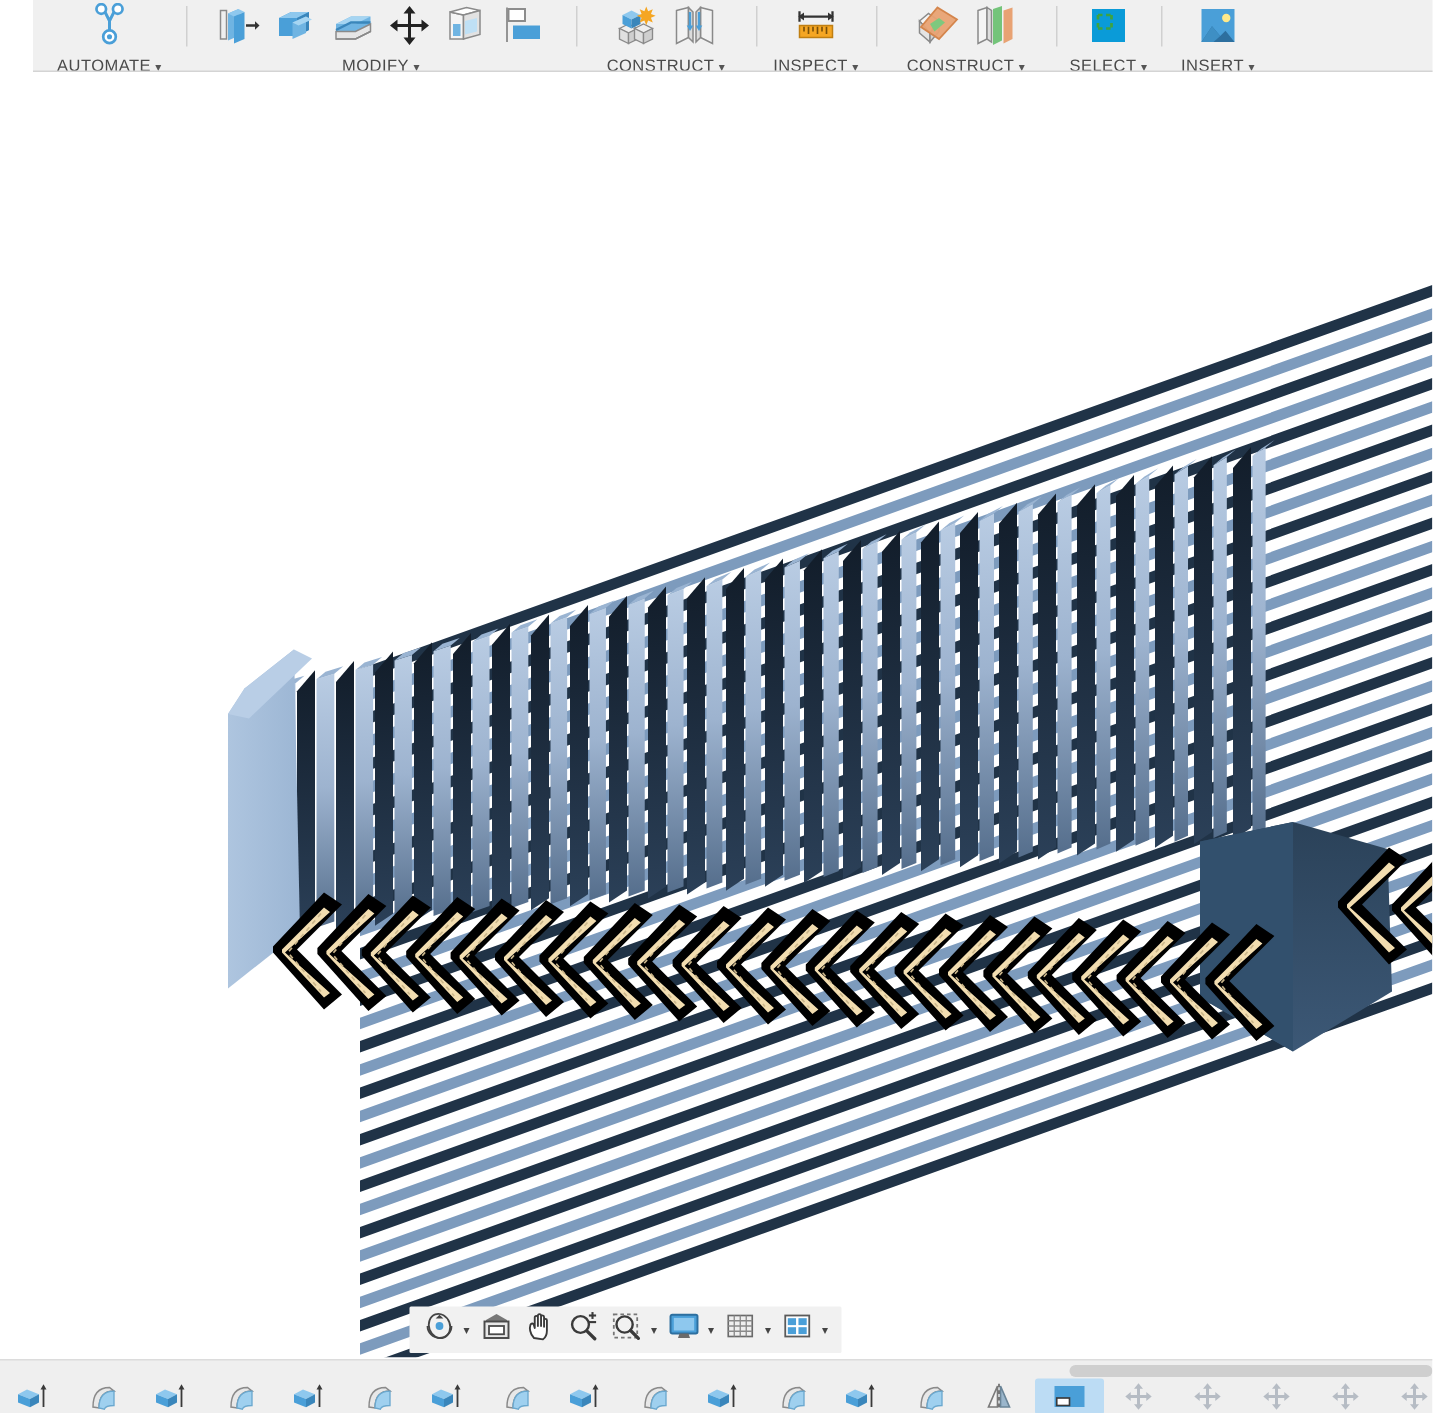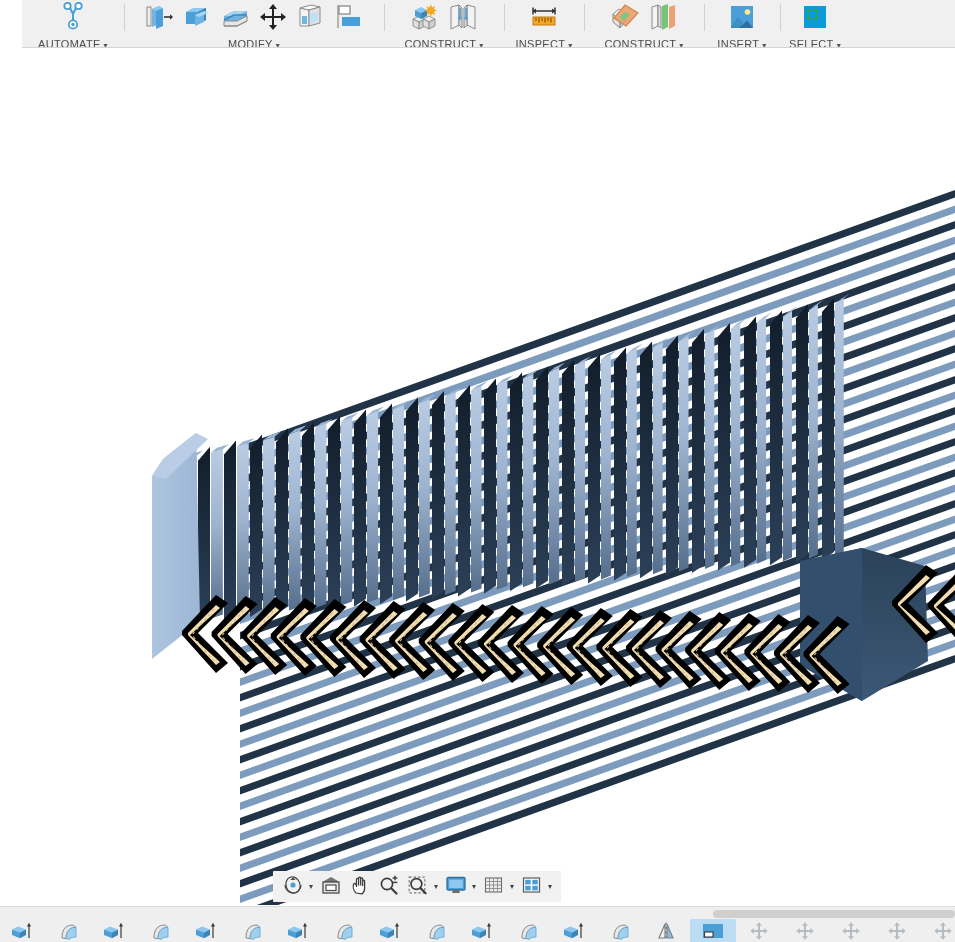--- a/index.html
+++ b/index.html
@@ -276,47 +276,47 @@
   <path d="M4 5 L10 3 L10 24 L4 27 Z" fill="#f4f4f4" stroke="#8a8a8a" stroke-width="1"></path>
   <path d="M10 3 L13 5 L13 26 L10 24 Z" fill="#dedede" stroke="#8a8a8a" stroke-width="1"></path>
   <path d="M14 4 L20 2 L20 25 L14 28 Z" fill="#74c47a"></path>
   <path d="M21 5 L27 3 L27 24 L21 27 Z" fill="#e8a273"></path>
 </svg>
             </span>
           </div>
         </div>
         <div class="panel-label"><span>CONSTRUCT</span><span class="caret">▾</span></div>
       </div>
+      <div class="panel" style="width: 70px;">
+        <div class="panel-icons">
+          <div class="ribbon-btn" title="Select">
+            <span>
+              <svg width="30" height="30" viewBox="0 0 30 30">
+  <rect x="4" y="4" width="22" height="22" fill="#0a9bd8"></rect>
+  <path d="M8 8 L17 8 M8 8 L8 17 M8 17 L17 17 M17 8 L17 17" fill="none" stroke="#3fa33f" stroke-width="1.8" stroke-dasharray="3 2.4"></path>
+</svg>
+            </span>
+          </div>
+        </div>
+        <div class="panel-label"><span>SELECT</span><span class="caret">▾</span></div>
+      </div>
       <div class="panel" style="width: 76px;">
         <div class="panel-icons">
           <div class="ribbon-btn" title="Insert Image">
             <span>
               <svg width="30" height="30" viewBox="0 0 30 30">
   <rect x="4" y="4" width="22" height="22" fill="#4a9fd8"></rect>
   <circle cx="20.5" cy="10" r="2.8" fill="#ffe98a"></circle>
   <path d="M4 26 L11 15.5 L16.5 22 L20 18.5 L26 26 Z" fill="#2d6f9f"></path>
   <path d="M4 26 L11 15.5 L16.5 22 L12 26 Z" fill="#3e8fc4"></path>
 </svg>
             </span>
           </div>
         </div>
         <div class="panel-label"><span>INSERT</span><span class="caret">▾</span></div>
-      </div>
-      <div class="panel" style="width: 70px;">
-        <div class="panel-icons">
-          <div class="ribbon-btn" title="Select">
-            <span>
-              <svg width="30" height="30" viewBox="0 0 30 30">
-  <rect x="4" y="4" width="22" height="22" fill="#0a9bd8"></rect>
-  <path d="M8 8 L17 8 M8 8 L8 17 M8 17 L17 17 M17 8 L17 17" fill="none" stroke="#3fa33f" stroke-width="1.8" stroke-dasharray="3 2.4"></path>
-</svg>
-            </span>
-          </div>
-        </div>
-        <div class="panel-label"><span>SELECT</span><span class="caret">▾</span></div>
       </div>
     </div>
 
   <div id="canvas">
     <svg id="model" viewBox="0 0 955 844">
       <defs>
         <linearGradient id="gEnd" x1="0" y1="0" x2="1" y2="0">
           <stop offset="0" stop-color="#aec5df"></stop>
           <stop offset="1" stop-color="#9cb6d4"></stop>
         </linearGradient>

